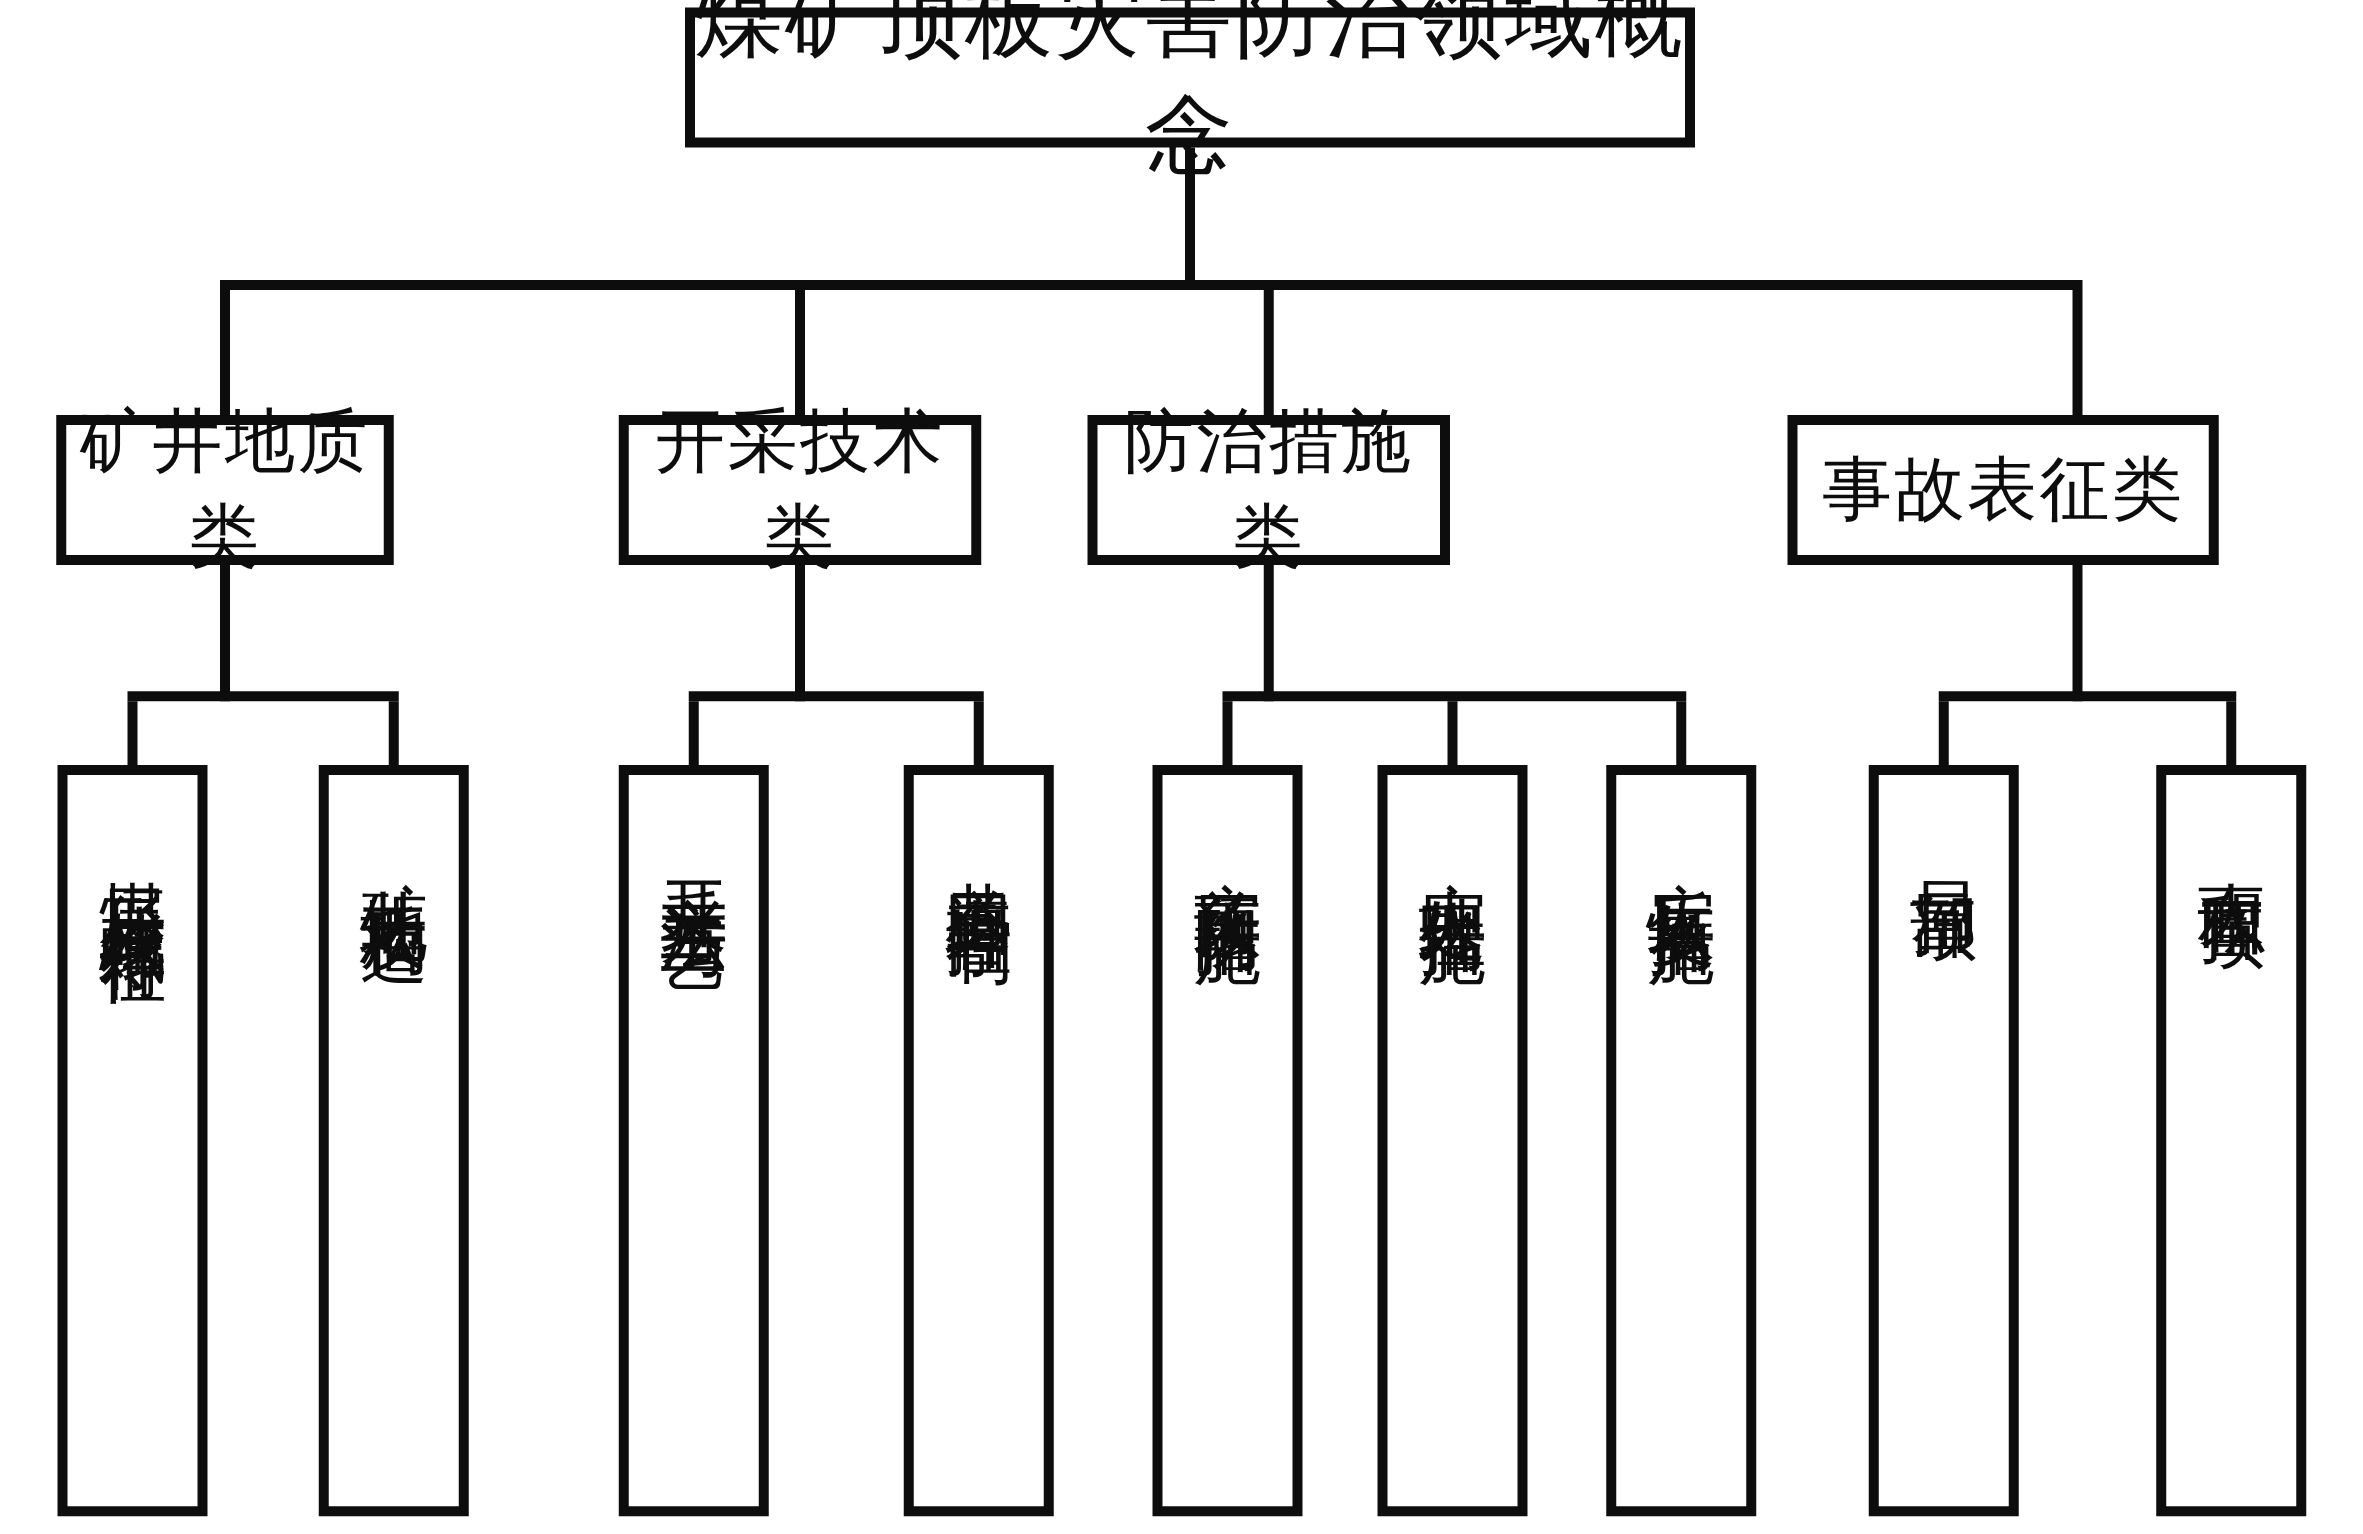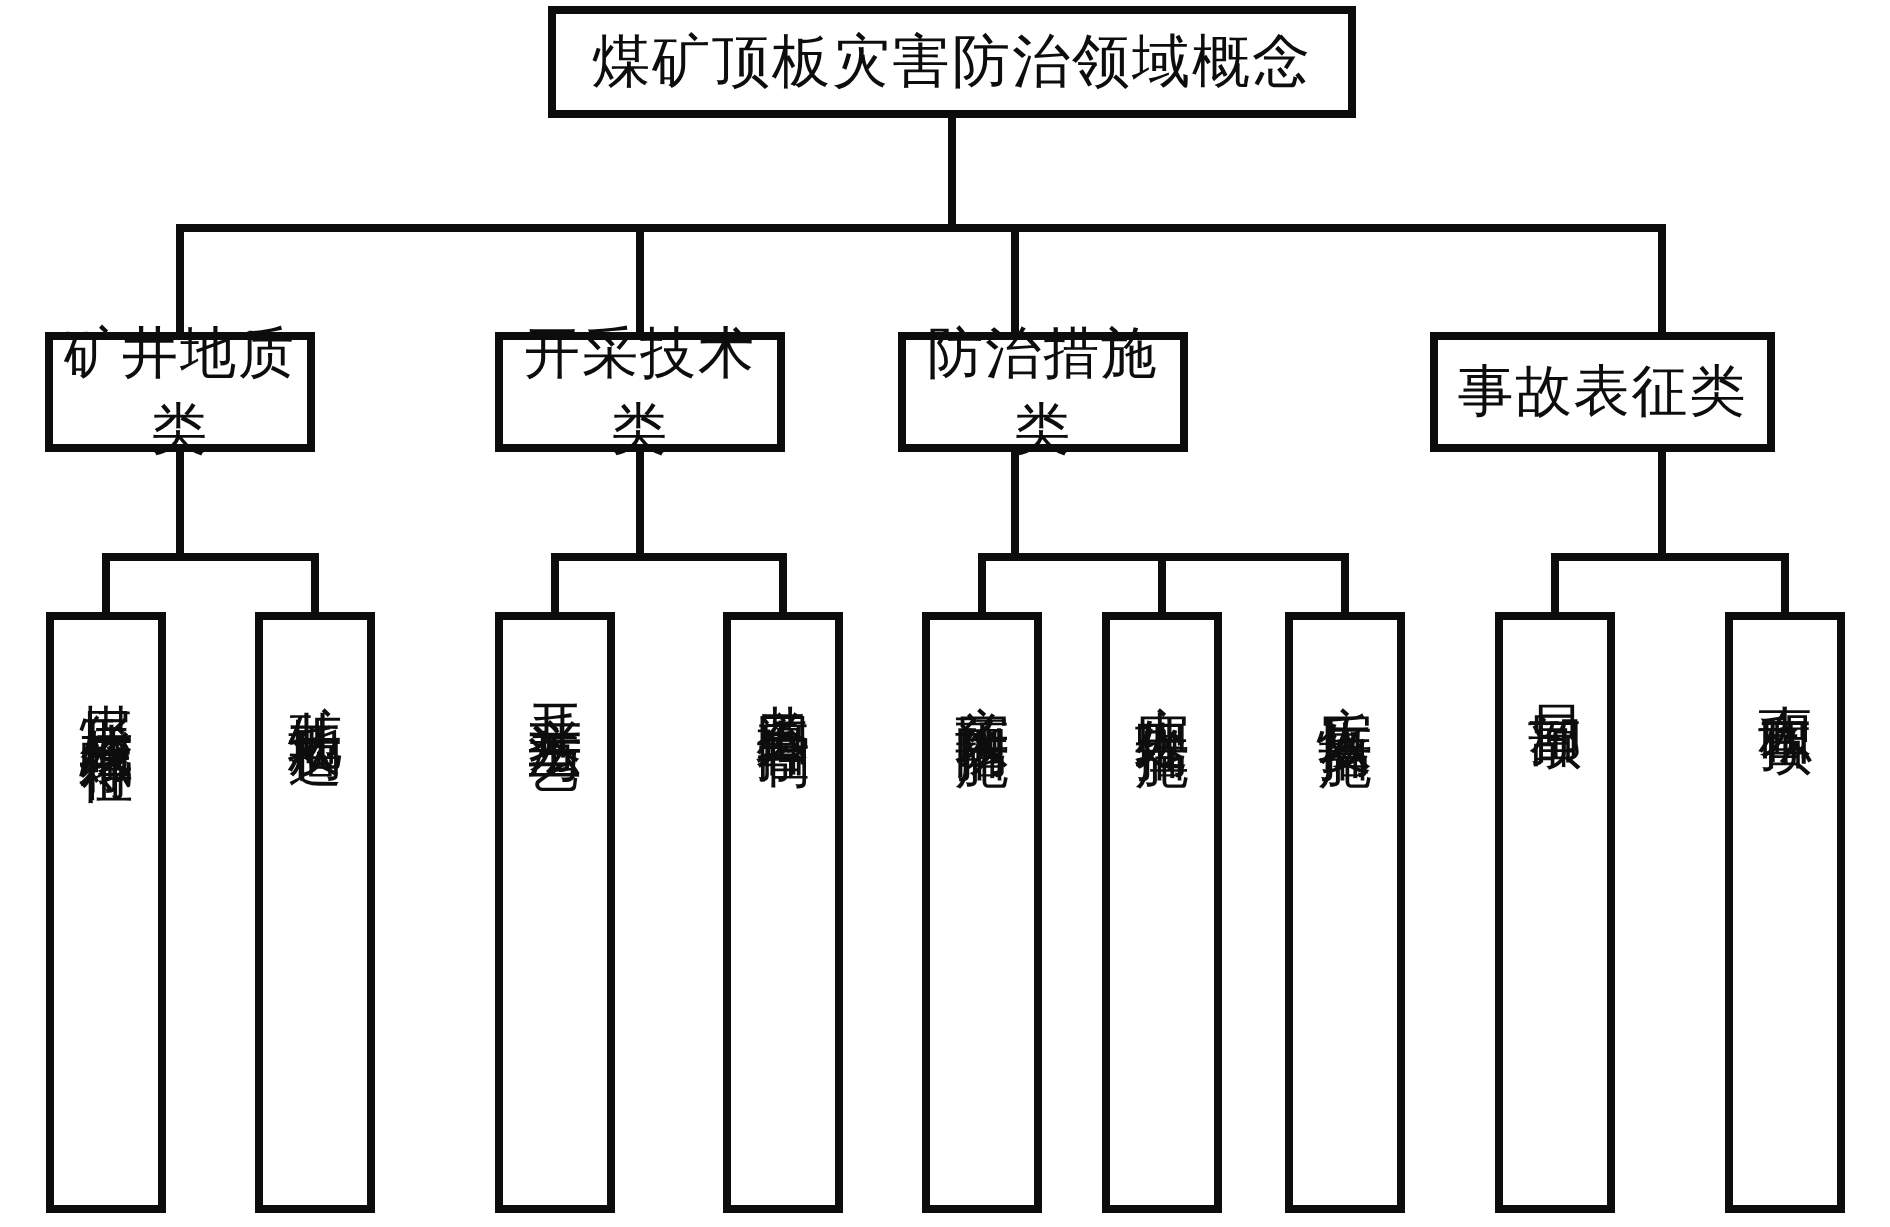--- a/index.html
+++ b/index.html
@@ -14,21 +14,21 @@
   .box{
     position:absolute;
     box-sizing:border-box;
     border:8px solid #0d0d0d;
     background:#ffffff;
     display:flex;
     align-items:center;
     justify-content:center;
     text-align:center;
   }
-  .root-box{ font-size:58px; letter-spacing:2px; }
+  .root-box{ font-size:70px; letter-spacing:2px; }
   .cat-box{ font-size:56px; letter-spacing:2px; }
   .leaf-box{ align-items:flex-start; }
   .vtext{
     writing-mode:vertical-rl;
     text-orientation:upright;
     font-size:54px;
     letter-spacing:6px;
     margin-top:42px;
     line-height:1.0;
   }
@@ -52,21 +52,21 @@
   <div class="line" style="left:636px;top:232px;width:8px;height:100px;"></div>
   <div class="line" style="left:1011px;top:232px;width:8px;height:100px;"></div>
   <div class="line" style="left:1658px;top:232px;width:8px;height:100px;"></div>
 
   <div class="box cat-box" style="left:45px;top:332px;width:270px;height:120px;">
     <span>矿井地质类</span>
   </div>
   <div class="box cat-box" style="left:495px;top:332px;width:290px;height:120px;">
     <span>开采技术类</span>
   </div>
-  <div class="box cat-box" style="left:870px;top:332px;width:290px;height:120px;margin-left:28px;">
+  <div class="box cat-box" style="left:870px;top:332px;width:290px;height:120px;">
     <span>防治措施类</span>
   </div>
   <div class="box cat-box" style="left:1430px;top:332px;width:345px;height:120px;">
     <span>事故表征类</span>
   </div>
 
   <div class="line" style="left:176px;top:452px;width:8px;height:109px;"></div>
   <div class="line" style="left:102px;top:553px;width:217px;height:8px;"></div>
   <div class="line" style="left:102px;top:561px;width:8px;height:51px;"></div>
   <div class="line" style="left:311px;top:561px;width:8px;height:51px;"></div>

